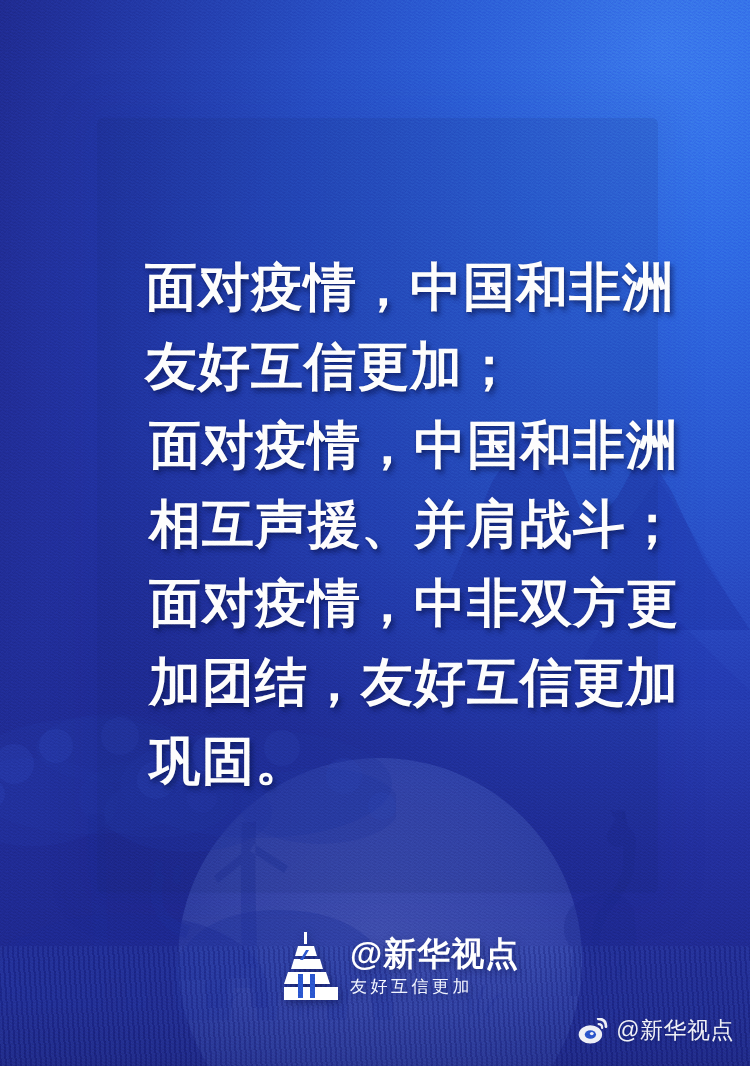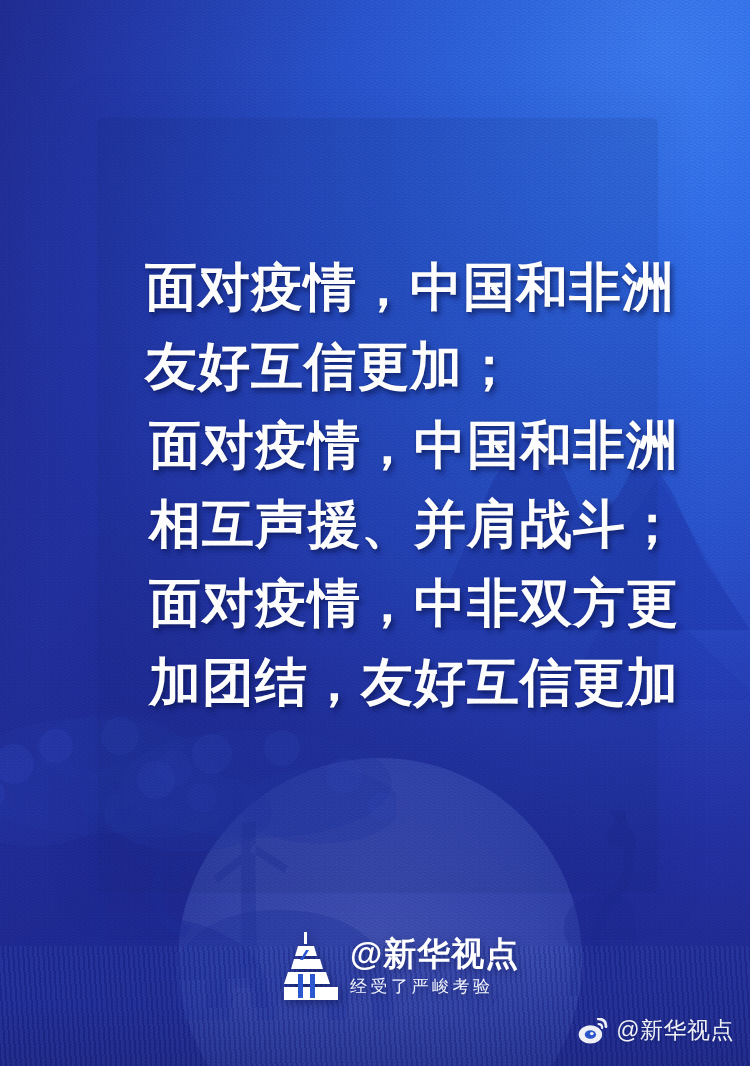--- a/index.html
+++ b/index.html
@@ -224,41 +224,42 @@
 
   <div class="panel"></div>
 
   <div class="headline">
     <div class="hl-line">面对疫情，中国和非洲</div>
     <div class="hl-line">友好互信更加；</div>
     <div class="hl-line indent">面对疫情，中国和非洲</div>
     <div class="hl-line indent">相互声援、并肩战斗；</div>
     <div class="hl-line indent">面对疫情，中非双方更</div>
     <div class="hl-line indent">加团结，友好互信更加</div>
+    <div class="hl-line indent">巩固。</div>
   </div>
 
   <div class="brand">
     <svg class="brand-mark" viewBox="0 0 62 70">
       <g fill="#ffffff">
         <rect x="28" y="0" width="3" height="12"></rect>
         <path d="M22 14 h16 l3 10 h-22 Z"></path>
         <path d="M18 27 h26 l3 10 h-32 Z"></path>
         <path d="M12 40 h38 l4 12 h-46 Z"></path>
         <rect x="8" y="55" width="46" height="13"></rect>
         <rect x="41" y="55" width="21" height="13"></rect>
       </g>
       <g fill="#2a56cf">
         <rect x="22" y="42" width="5" height="24"></rect>
         <rect x="34" y="42" width="5" height="24"></rect>
         <path d="M24 28 l6 -10 l3 0 l-6 10 Z"></path>
       </g>
     </svg>
     <div class="brand-text">
       <div class="brand-main">@新华视点</div>
-      <div class="brand-sub">经受了严峻考验</div>
+      <div class="brand-sub">友好互信更加</div>
     </div>
   </div>
 
   <div class="watermark">
     <svg class="wb-icon" viewBox="0 0 34 30">
       <ellipse cx="14" cy="19" rx="13.5" ry="10.5" fill="#ffffff"></ellipse>
       <ellipse cx="14" cy="19" rx="6.5" ry="5" fill="#2a56cf"></ellipse>
       <ellipse cx="15.6" cy="18" rx="2.2" ry="1.8" fill="#ffffff"></ellipse>
       <path d="M23 1 q9 0 9 9" stroke="#ffffff" stroke-width="3.2" fill="none" stroke-linecap="round"></path>
       <path d="M23.5 7 q4 0 4 4.5" stroke="#ffffff" stroke-width="2.6" fill="none" stroke-linecap="round"></path>

